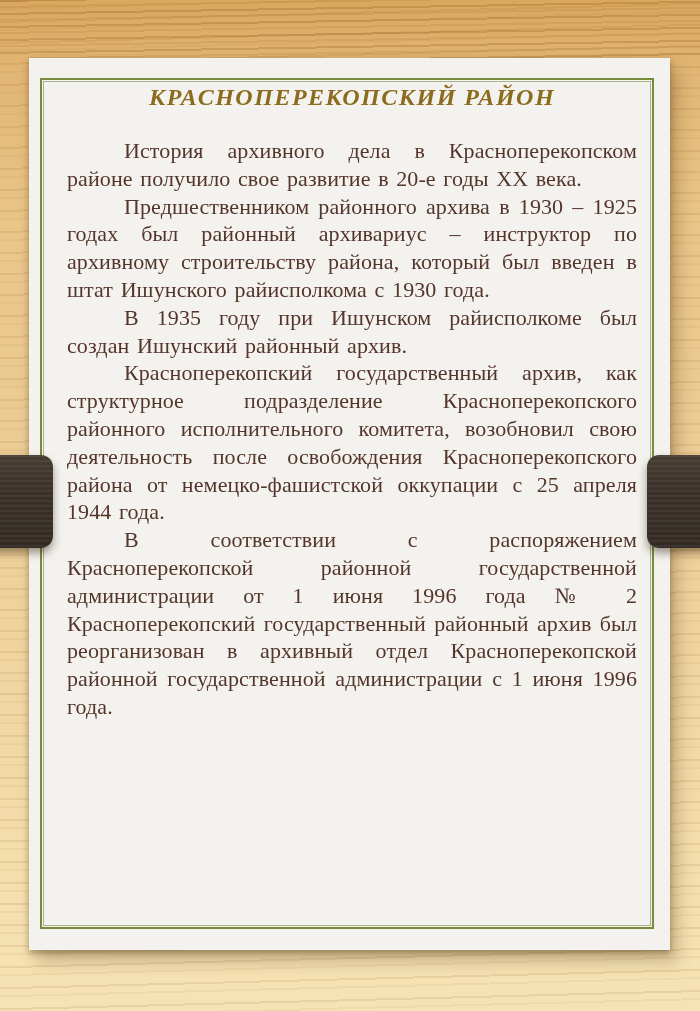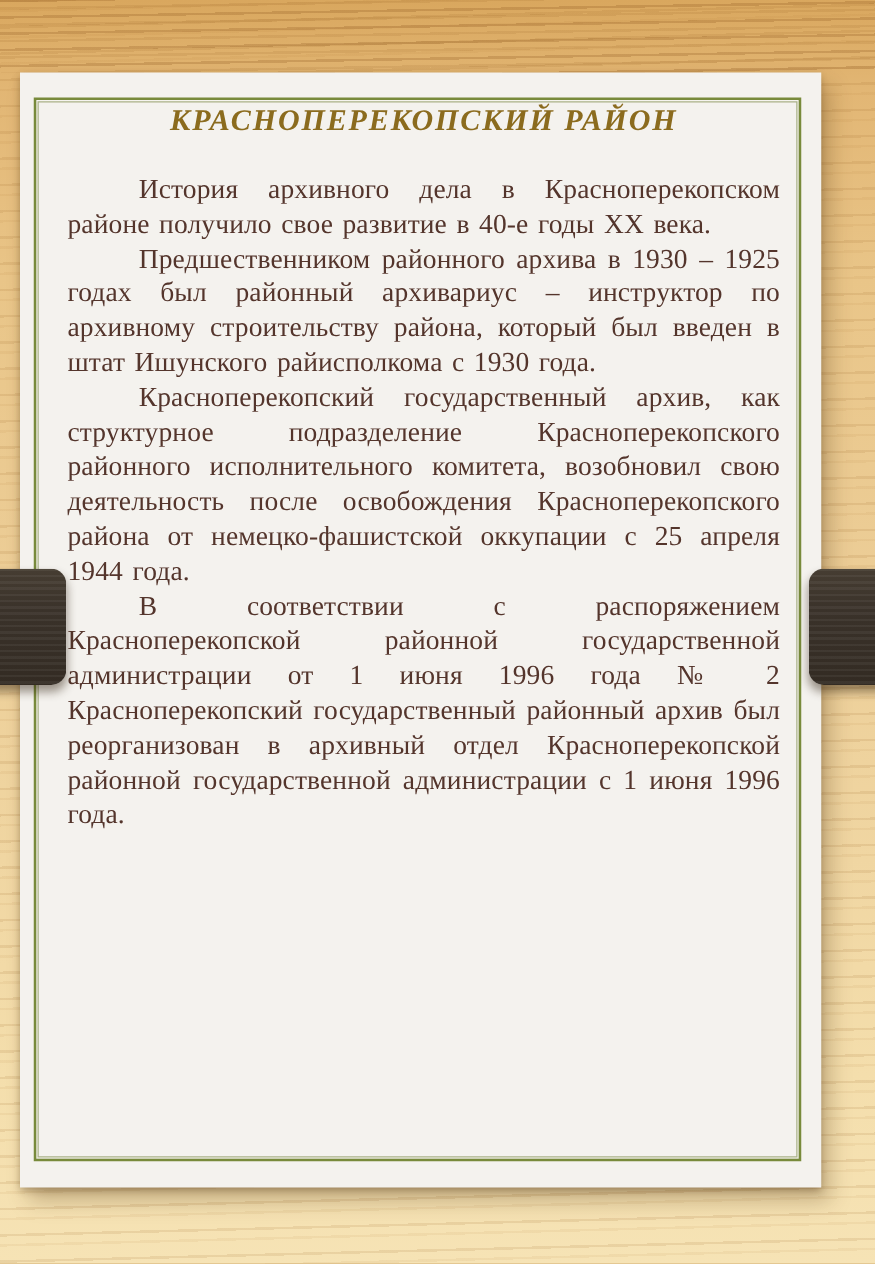--- a/index.html
+++ b/index.html
@@ -16,21 +16,21 @@
         #d9a75e 0%, #e2b674 7%, #e9c588 22%, #eccd96 45%,
         #f0d6a2 68%, #f4deac 85%, #f6e3b5 100%);
   }
   .wood-top {
     position:absolute; top:0; left:0; right:0; height:58px;
     background:repeating-linear-gradient(179deg,
       rgba(128,72,18,0.22) 0 2px, rgba(0,0,0,0) 2px 6px,
       rgba(140,85,25,0.12) 6px 8px, rgba(0,0,0,0) 8px 13px);
   }
   .paper {
-    position:absolute; left:16px; top:58px; width:641px; height:892px;
+    position:absolute; left:29px; top:58px; width:641px; height:892px;
     background:#f4f2ee;
     box-shadow: 0 3px 6px rgba(80,50,15,.38), 7px 11px 16px rgba(80,50,15,.28);
   }
   .paper::after {
     content:""; position:absolute; z-index:-1;
     bottom:7px; left:12px; width:55%; height:14px;
     transform:skewX(-18deg) rotate(-2.5deg);
     box-shadow:-8px 13px 10px rgba(60,35,10,.5);
   }
   .frame {
@@ -65,22 +65,23 @@
 <body>
 
 <div class="stage">
   <div class="wood-top"></div>
 
   <div class="paper">
     <div class="frame"></div>
     <div class="content">
       <h1 class="title">КРАСНОПЕРЕКОПСКИЙ РАЙОН</h1>
       <div class="bodytext">
-        <p>История архивного дела в Красноперекопском районе получило свое развитие в 40-е годы ХХ века.</p>
+        <p>История архивного дела в Красноперекопском районе получило свое развитие в 20-е годы ХХ века.</p>
         <p>Предшественником районного архива в 1930 – 1925 годах был районный архивариус – инструктор по архивному строительству района, который был введен в штат Ишунского райисполкома с 1930 года.</p>
+        <p>В 1935 году при Ишунском райисполкоме был создан Ишунский районный архив.</p>
         <p>Красноперекопский государственный архив, как структурное подразделение Красноперекопского районного исполнительного комитета, возобновил свою деятельность после освобождения Красноперекопского района от немецко-фашистской оккупации с 25 апреля 1944 года.</p>
         <p>В соответствии с распоряжением Красноперекопской районной государственной администрации от 1 июня 1996 года № 2 Красноперекопский государственный районный архив был реорганизован в архивный отдел Красноперекопской районной государственной администрации с 1 июня 1996 года.</p>
       </div>
     </div>
   </div>
 
   <div class="strap strap-left"></div>
   <div class="strap strap-right"></div>
 </div>
 

